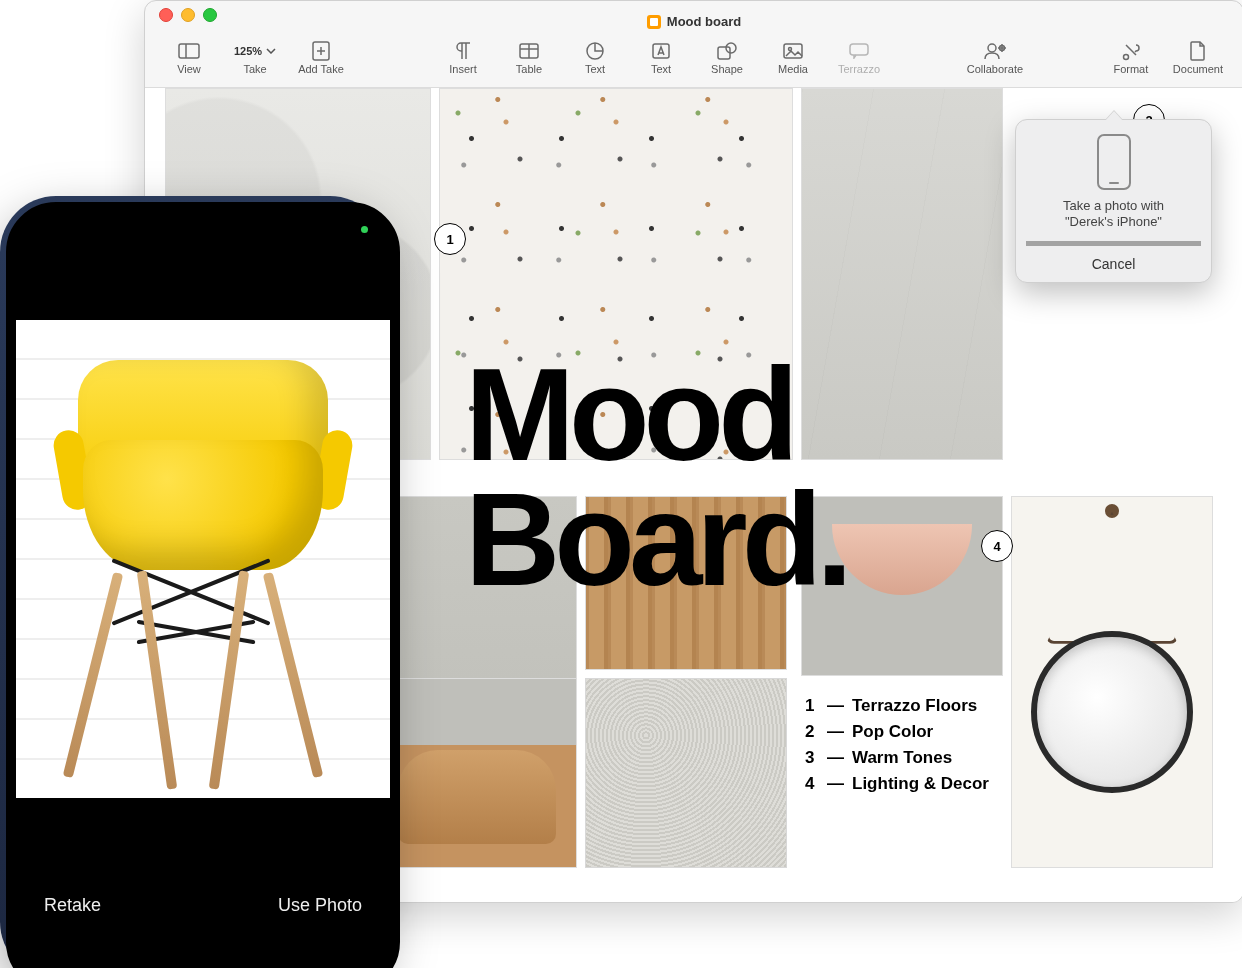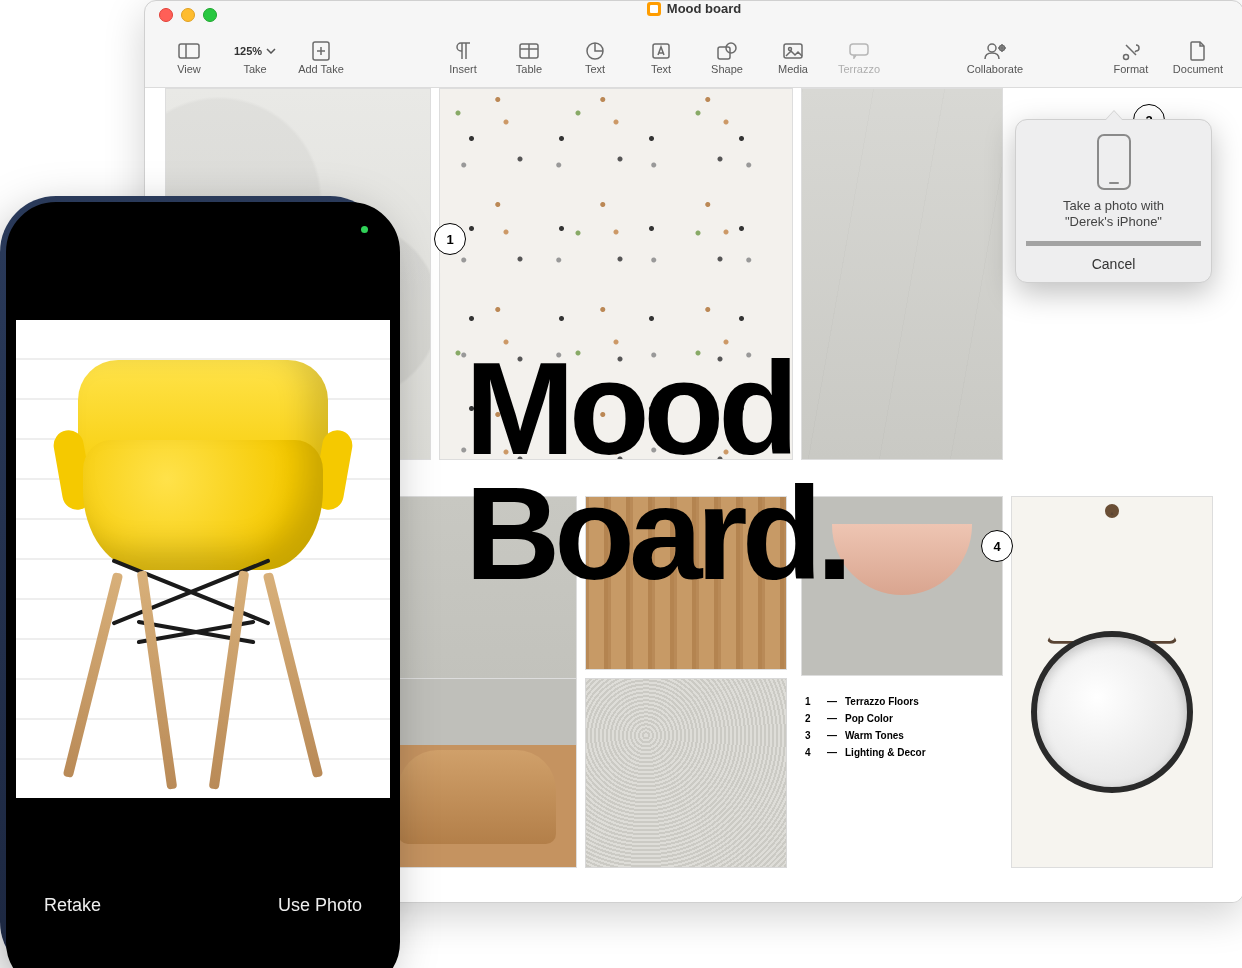--- a/index.html
+++ b/index.html
@@ -2,21 +2,21 @@
 <html><head>
 <meta charset="utf-8">
 <style>
   html,body{margin:0;padding:0;font-family:-apple-system,BlinkMacSystemFont,"Helvetica Neue",Arial,sans-serif;background:#fff;}
   #stage{position:relative;width:1242px;height:968px;overflow:hidden;}
 
   
   .mac-window{position:absolute;left:144px;top:0;width:1098px;height:901px;
     background:#f6f6f6;border:1px solid #d0d0d0;border-radius:12px;overflow:hidden;
     box-shadow:0 12px 40px rgba(0,0,0,.18);}
-  .titlebar{height:28px;display:flex;align-items:flex-start;justify-content:center;position:relative;}
+  .titlebar{height:28px;display:flex;align-items:flex-end;justify-content:center;position:relative;}
   .traffic{position:absolute;left:14px;top:7px;display:flex;gap:8px;}
   .traffic span{width:12px;height:12px;border-radius:50%;}
   .tl-close{background:#ff5f57;border:1px solid #e14138;}
   .tl-min{background:#febc2e;border:1px solid #dfa023;}
   .tl-max{background:#28c840;border:1px solid #1fa52f;}
   .titlebar .doc{display:flex;align-items:center;gap:6px;font-size:13px;font-weight:600;color:#333;}
   .doc-icon{width:14px;height:14px;background:#ff9d00;border-radius:3px;position:relative;}
   .doc-icon::after{content:"";position:absolute;inset:3px;background:#fff;border-radius:1px;}
 
   .toolbar{height:58px;border-bottom:1px solid #dcdcdc;display:flex;align-items:center;
@@ -65,28 +65,28 @@
   .t-mirror{background:#f6f4ef;}
   .mirror-shape{position:absolute;left:50%;top:58%;transform:translate(-50%,-50%);
     width:150px;height:150px;border-radius:50%;background:radial-gradient(circle at 40% 40%,#fff,#ddd);
     border:6px solid #2a2a2a;box-shadow:0 4px 12px rgba(0,0,0,.2) inset;}
   .mirror-strap{position:absolute;left:50%;top:4%;transform:translateX(-50%);
     width:126px;height:126px;border:3px solid #5a4433;border-radius:8px;
     clip-path:polygon(50% 0%, 100% 100%, 0% 100%);}
   .mirror-peg{position:absolute;left:50%;top:2%;transform:translateX(-50%);width:14px;height:14px;
     border-radius:50%;background:#6a4e35;}
 
-  .title-big{position:absolute;left:320px;top:258px;font-size:132px;font-weight:800;
+  .title-big{position:absolute;left:320px;top:264px;font-size:132px;font-weight:800;
     letter-spacing:-6px;line-height:.95;color:#000;}
   .title-big span{display:block;}
 
   .callout{position:absolute;width:30px;height:30px;border:1.5px solid #000;border-radius:50%;
     display:flex;align-items:center;justify-content:center;font-size:13px;font-weight:600;background:#fff;}
 
-  .legend{position:absolute;left:660px;top:608px;font-size:10px;font-weight:700;color:#000;}
+  .legend{position:absolute;left:660px;top:608px;font-size:17px;font-weight:700;color:#000;}
   .legend div{margin-bottom:6px;}
   .legend .num{display:inline-block;width:14px;}
   .legend .dash{display:inline-block;margin:0 8px;}
 
   
   .popover{position:absolute;left:870px;top:118px;width:175px;background:#eeeeef;
     border:1px solid #cfcfcf;border-radius:12px;box-shadow:0 10px 30px rgba(0,0,0,.25);
     display:flex;flex-direction:column;align-items:center;padding:14px 10px 0;font-size:13px;color:#444;}
   .popover::before{content:"";position:absolute;top:-9px;left:50%;transform:translateX(-50%);
     width:0;height:0;border-left:9px solid transparent;border-right:9px solid transparent;

